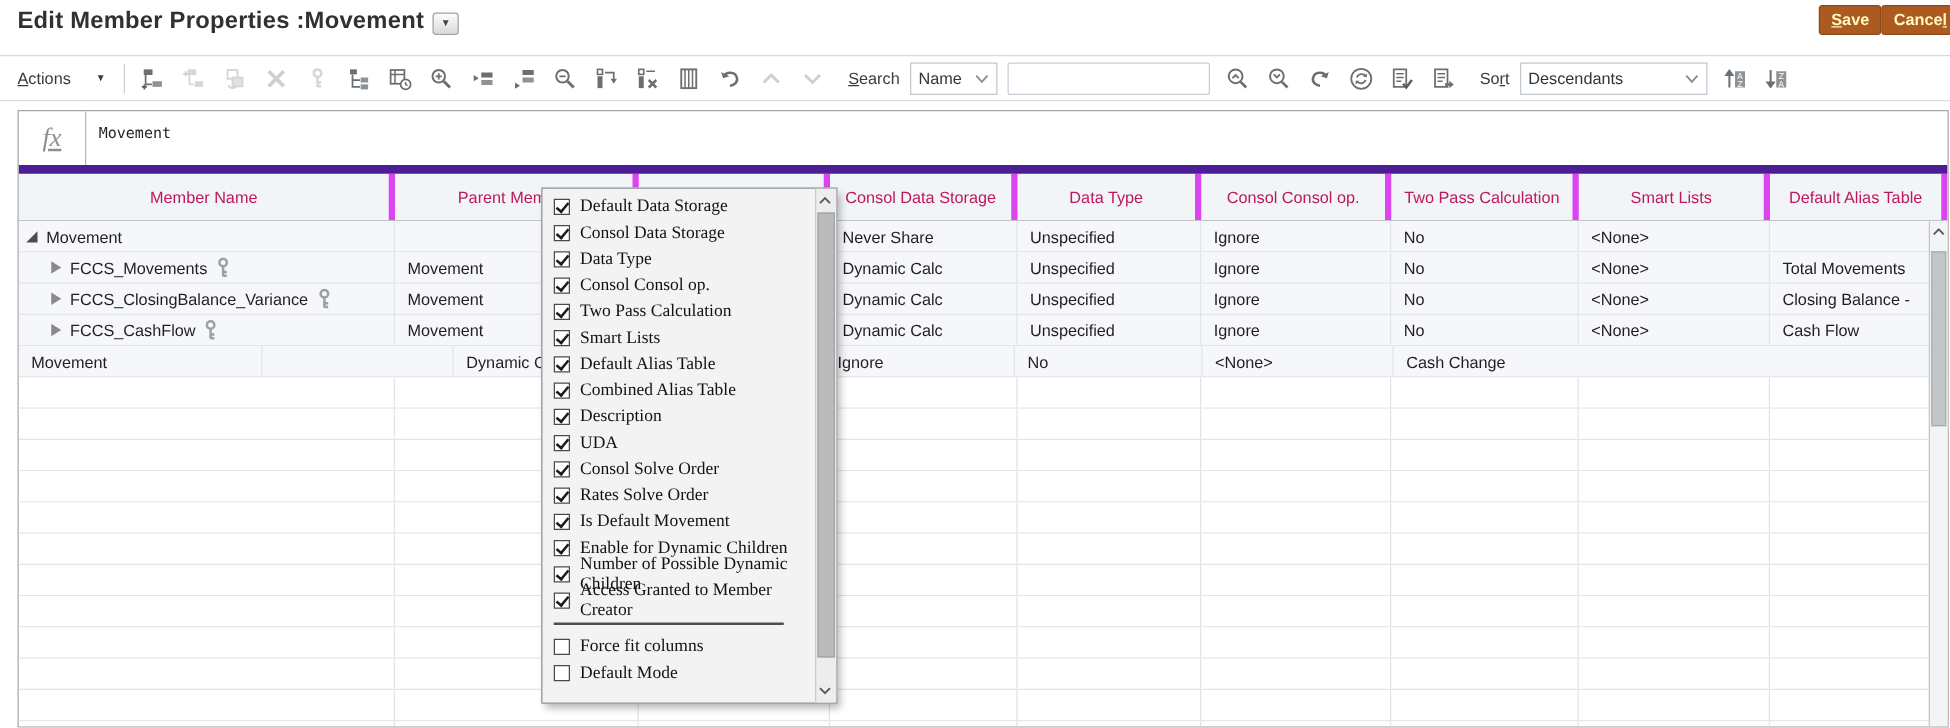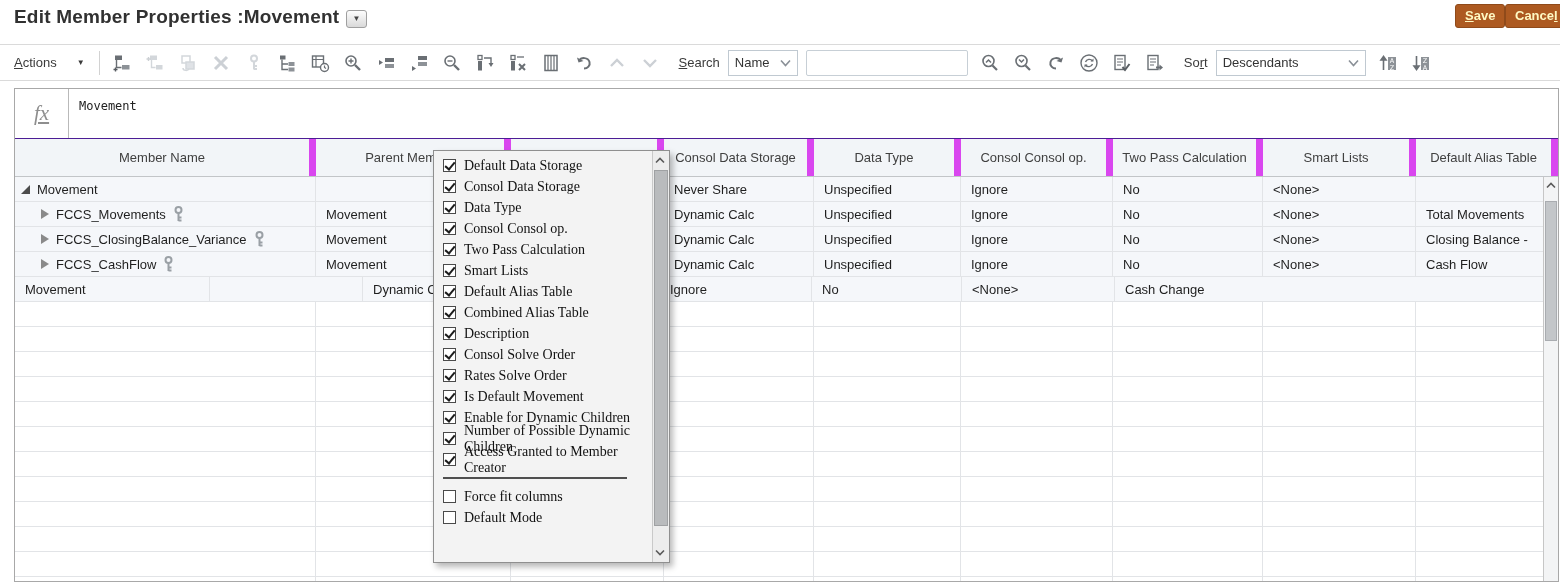--- a/index.html
+++ b/index.html
@@ -30,28 +30,28 @@
     justify-content:space-between; padding:0 6px; font-size:13px; color:#333; cursor:pointer; }
   .sel .chev { margin-left:10px; }
   .sel-name { width:70px; }
   .sel-sort { width:150px; }
   .txt-input { height:26px; width:162px; border:1px solid #c7cfd6; border-radius:2px; background:#fff;
     margin-left:8px; margin-right:12px; font-size:13px; padding:0 6px; color:#333; }
 
   
   .grid { position:absolute; left:14px; top:88px; width:1545px; height:494px;
     border:1px solid #a8a8a8; background:#fff; overflow:hidden; }
-  .fxrow { position:relative; height:50px; border-bottom:1px solid #4c1d95; display:flex; }
+  .fxrow { position:relative; height:50px; border-bottom:7px solid #4c1d95; display:flex; }
   .fxcell { width:54px; border-right:1px solid #b9b9b9; display:flex; align-items:center; justify-content:center; }
   .fxglyph { font-family:"Liberation Serif", serif; font-style:italic; font-size:21px; color:#8e8e8e; text-decoration:underline; }
   .fxval { flex:1; font-family:"DejaVu Sans Mono", monospace; font-size:12px; color:#222; padding:10px 0 0 10px; cursor:text; }
 
   .hrow { display:flex; height:38px; background:#f2f5f8; border-bottom:1px solid #c2c5c8; }
-  .hcell { display:flex; align-items:center; justify-content:center; font-size:13px; color:#404040;
-    border-right:7px solid #d946ef; white-space:nowrap; overflow:hidden; cursor:pointer; }
+  .hcell { display:flex; align-items:center; justify-content:center; font-size:13px; color:#be185d;
+    border-right:5px solid #d946ef; white-space:nowrap; overflow:hidden; cursor:pointer; }
   .row { display:flex; height:25px; border-bottom:1px solid #e2e4e7; background:#fff; }
   .row.filled { background:#f5f7fa; }
   .cell { display:flex; align-items:center; font-size:13px; color:#1f1f1f; padding-left:10px;
     border-right:1px solid #e2e4e7; white-space:nowrap; overflow:hidden; cursor:default; }
   .c-name  { width:301px; } .c-parent{ width:195px; } .c-dds { width:153px; }
   .c-cds   { width:150px; } .c-dtype { width:147px; } .c-cop { width:152px; }
   .c-2pass { width:150px; } .c-smart { width:153px; } .c-alias{ flex:1; }
   .cell.c-alias.wrap { white-space:normal; display:block; line-height:17px; padding-top:4px; overflow:hidden; }
 
   .namecell { gap:7px; padding-left:6px; }
@@ -579,20 +579,24 @@
     <div class="menu-item">
         <span class="cb checked"></span>
         <span>Combined Alias Table</span>
       </div>
     <div class="menu-item">
         <span class="cb checked"></span>
         <span>Description</span>
       </div>
     <div class="menu-item">
         <span class="cb checked"></span>
+        <span>UDA</span>
+      </div>
+    <div class="menu-item">
+        <span class="cb checked"></span>
         <span>Consol Solve Order</span>
       </div>
     <div class="menu-item">
         <span class="cb checked"></span>
         <span>Rates Solve Order</span>
       </div>
     <div class="menu-item">
         <span class="cb checked"></span>
         <span>Is Default Movement</span>
       </div>

